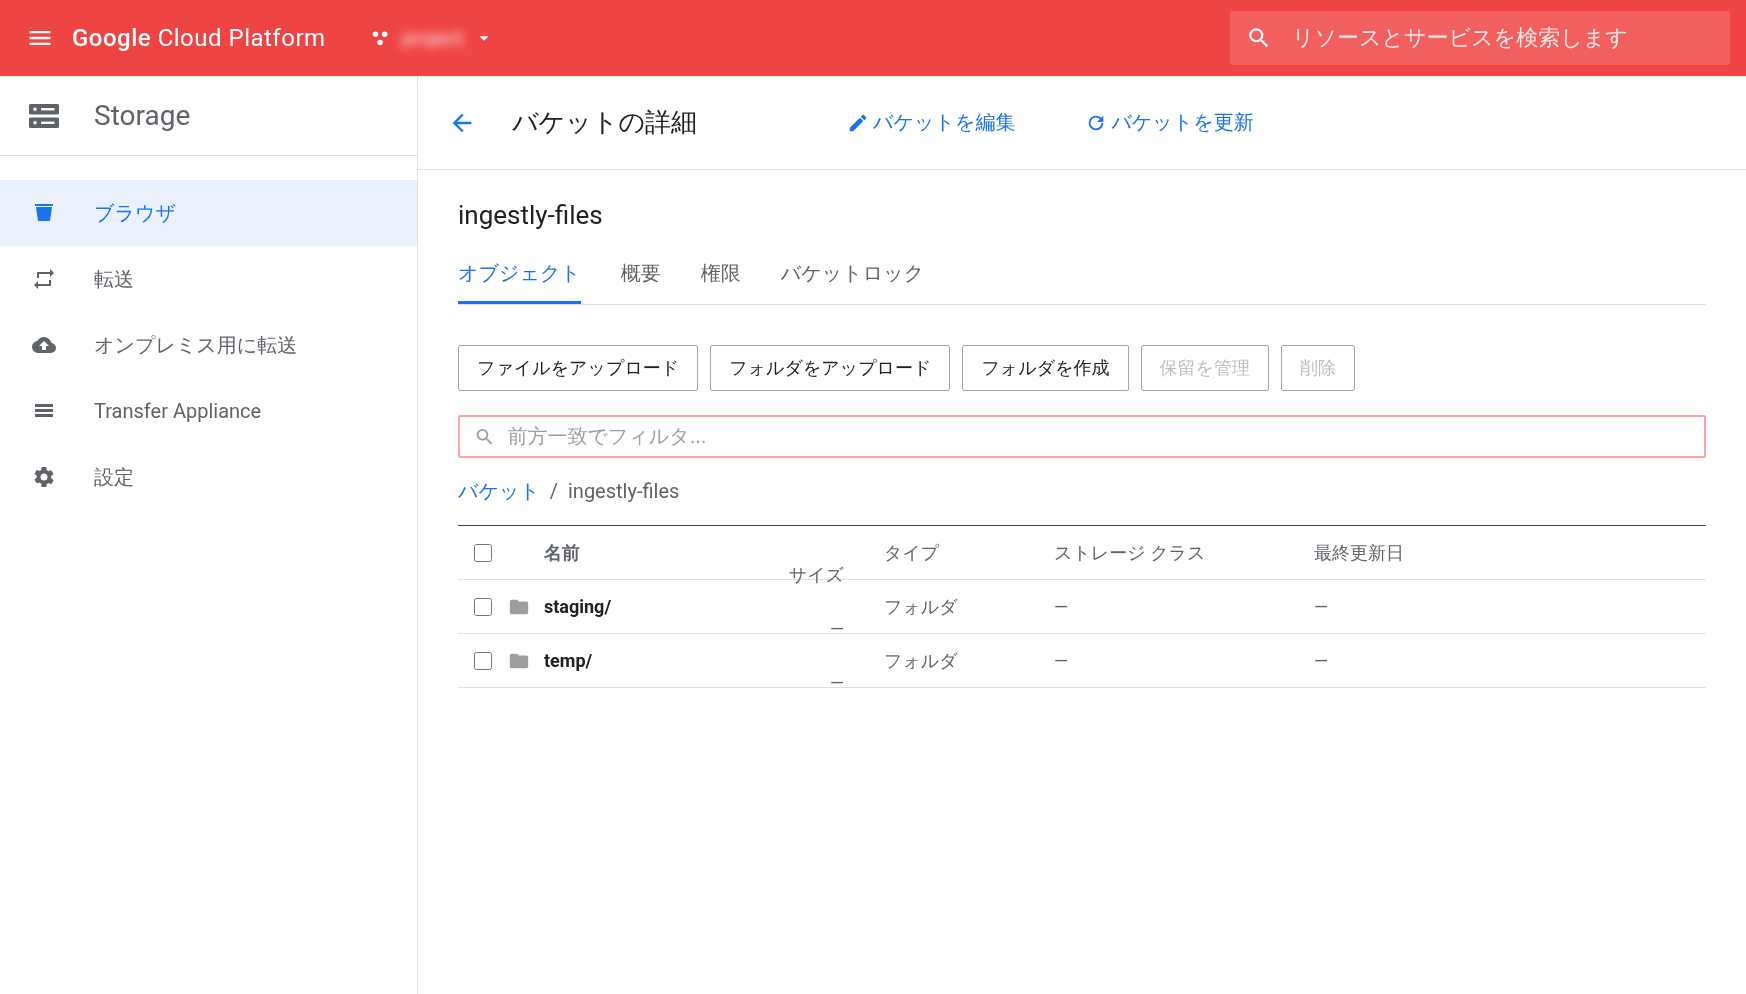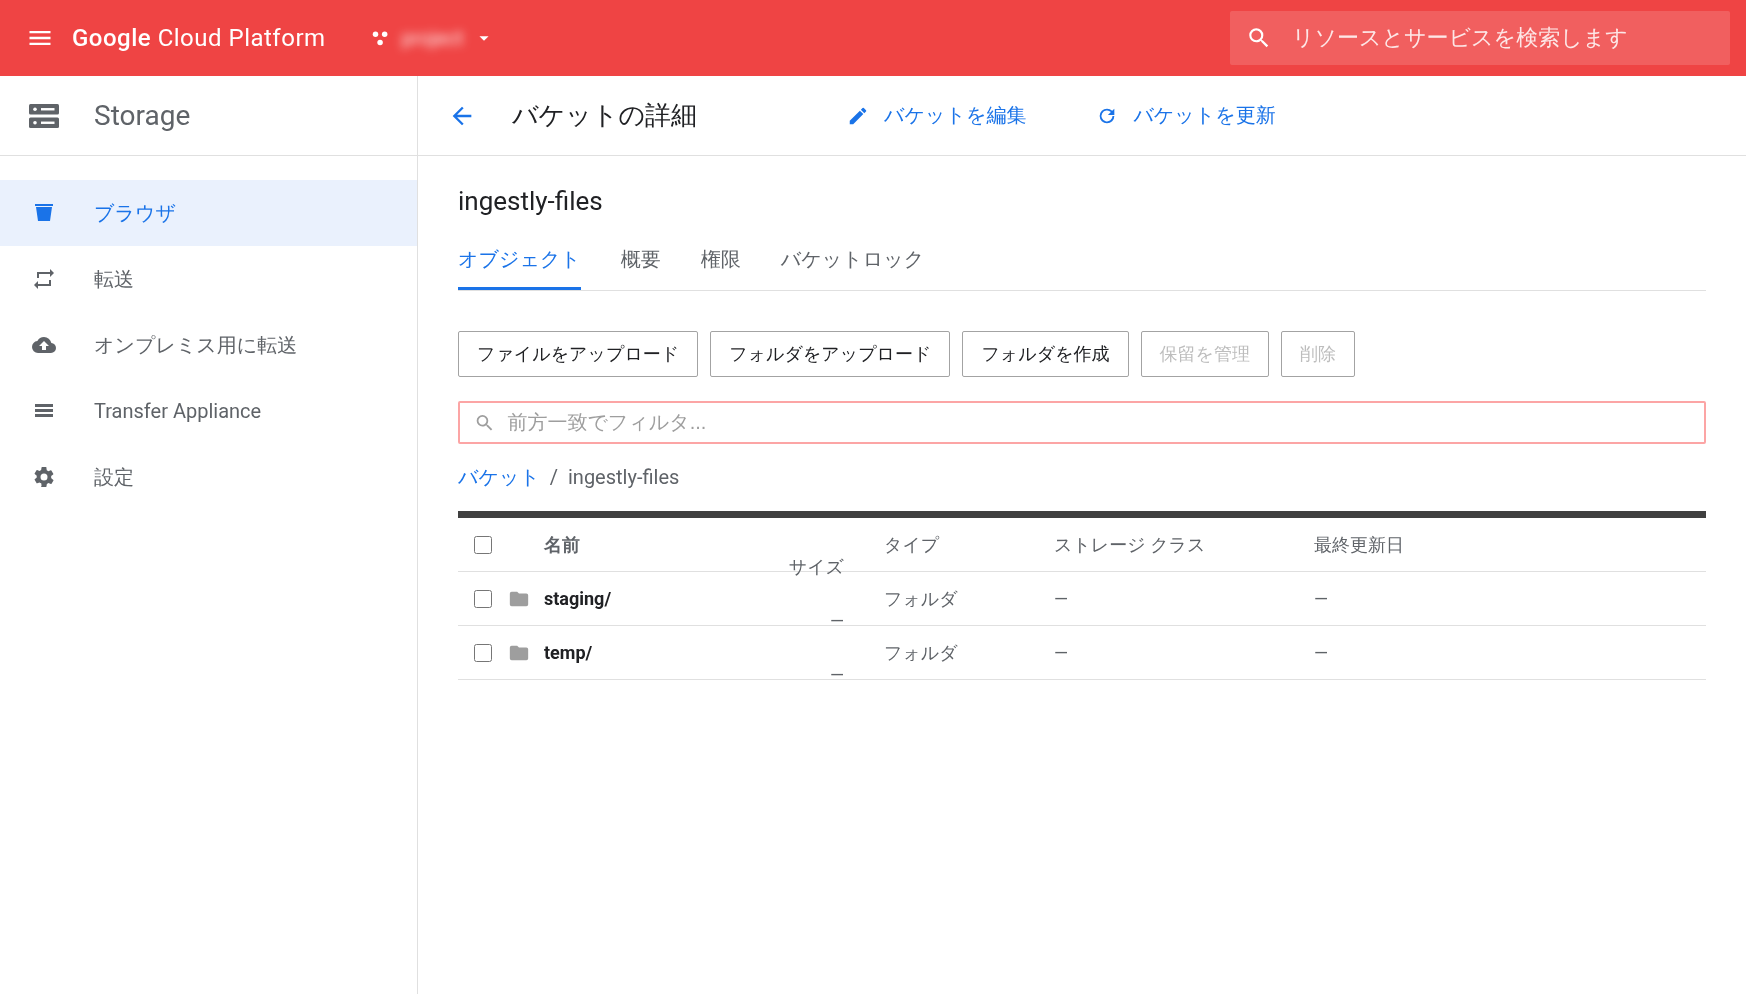--- a/index.html
+++ b/index.html
@@ -32,45 +32,45 @@
   
   .nav-list { list-style: none; padding-top: 24px; }
   .nav-item { display: flex; align-items: center; height: 66px; padding: 0 24px; gap: 30px; cursor: pointer; color: #5f6368; font-size: 20px; }
   .nav-item .nicon { width: 40px; display: flex; justify-content: center; }
   .nav-item.active { background: #eaf1fd; color: #1a73e8; }
   .nav-item.active .nicon svg { fill: #1a73e8; }
   .nav-item .nicon svg { fill: #5f6368; }
   
   
   .main { flex: 1; display: flex; flex-direction: column; overflow:auto; }
-  .page-header { display: flex; align-items: center; height: 80px; padding: 0 24px; border-bottom: 1px solid #e0e0e0; gap: 20px; }
+  .page-header { display: flex; align-items: center; height: 94px; padding: 0 24px; border-bottom: 1px solid #e0e0e0; gap: 20px; }
   .back-btn { width: 40px; height: 40px; display:flex; align-items:center; justify-content:center; cursor:pointer; }
   .back-btn svg { fill: #1a73e8; }
   .page-title { font-size: 26px; color: #202124; font-weight: 400; padding: 0 20px 0 10px; }
-  .header-action { display: flex; align-items: center; gap: 15px; color: #1a73e8; font-size: 20px; cursor: pointer; padding: 0 20px 0 30px; }
+  .header-action { display: flex; align-items: center; gap: 4px; color: #1a73e8; font-size: 20px; cursor: pointer; padding: 0 20px 0 30px; }
   .header-action svg { fill: #1a73e8; }
   .header-spacer { flex:1; max-width: 60px; }
   
   .content { padding: 30px 40px; }
   .bucket-name { font-size: 26px; color: #202124; margin-bottom: 20px; }
   
   .tabs { display: flex; gap: 40px; border-bottom: 1px solid #e0e0e0; margin-bottom: 40px; }
   .tab { padding: 10px 0 14px 0; font-size: 20px; color: #5f6368; cursor: pointer; border-bottom: 3px solid transparent; }
   .tab.active { color: #1a73e8; border-bottom-color: #1a73e8; }
   
   .toolbar { display: flex; gap: 12px; margin-bottom: 24px; flex-wrap:wrap;}
   .tbtn { border: 1px solid #a3a3a3; background: #fff; padding: 10px 18px; font-size: 18px; color: #202124; cursor: pointer; border-radius: 2px; }
   .tbtn.disabled { color: #bdbdbd; cursor: default; }
   
   .filter-input-wrap { display: flex; align-items: center; border: 2px solid #fca5a5; border-radius: 2px; padding: 8px 14px; margin-bottom: 20px; }
   .filter-input-wrap svg { fill: #9e9e9e; margin-right: 12px; }
   .filter-input-wrap input { border: none; outline: none; font-size: 20px; width: 100%; color: #5f6368;}
   .filter-input-wrap input::placeholder { color: #9e9e9e; }
   
-  .breadcrumb { font-size: 20px; color: #5f6368; padding-bottom: 20px; border-bottom: 7px solid #404040; }
+  .breadcrumb { font-size: 20px; color: #5f6368; padding-bottom: 20px; border-bottom: 1px solid #404040; }
   .breadcrumb .bc-link { color: #1a73e8; cursor: pointer; }
   
   .table { width: 100%; }
   .trow { display: flex; align-items: center; height: 54px; border-bottom: 1px solid #e0e0e0; font-size: 18px; color: #5f6368; }
   .trow.header { color: #5f6368; }
   .trow .cb-cell { width: 50px; display:flex; justify-content:center;}
   .trow .cb-cell input { width: 18px; height: 18px; }
   .trow .icon-cell { width: 36px; display:flex; align-items:center;}
   .trow .icon-cell svg { fill: #9e9e9e; }
   .trow .name-cell { flex: 0 0 240px; color: #202124; font-weight: bold; }

